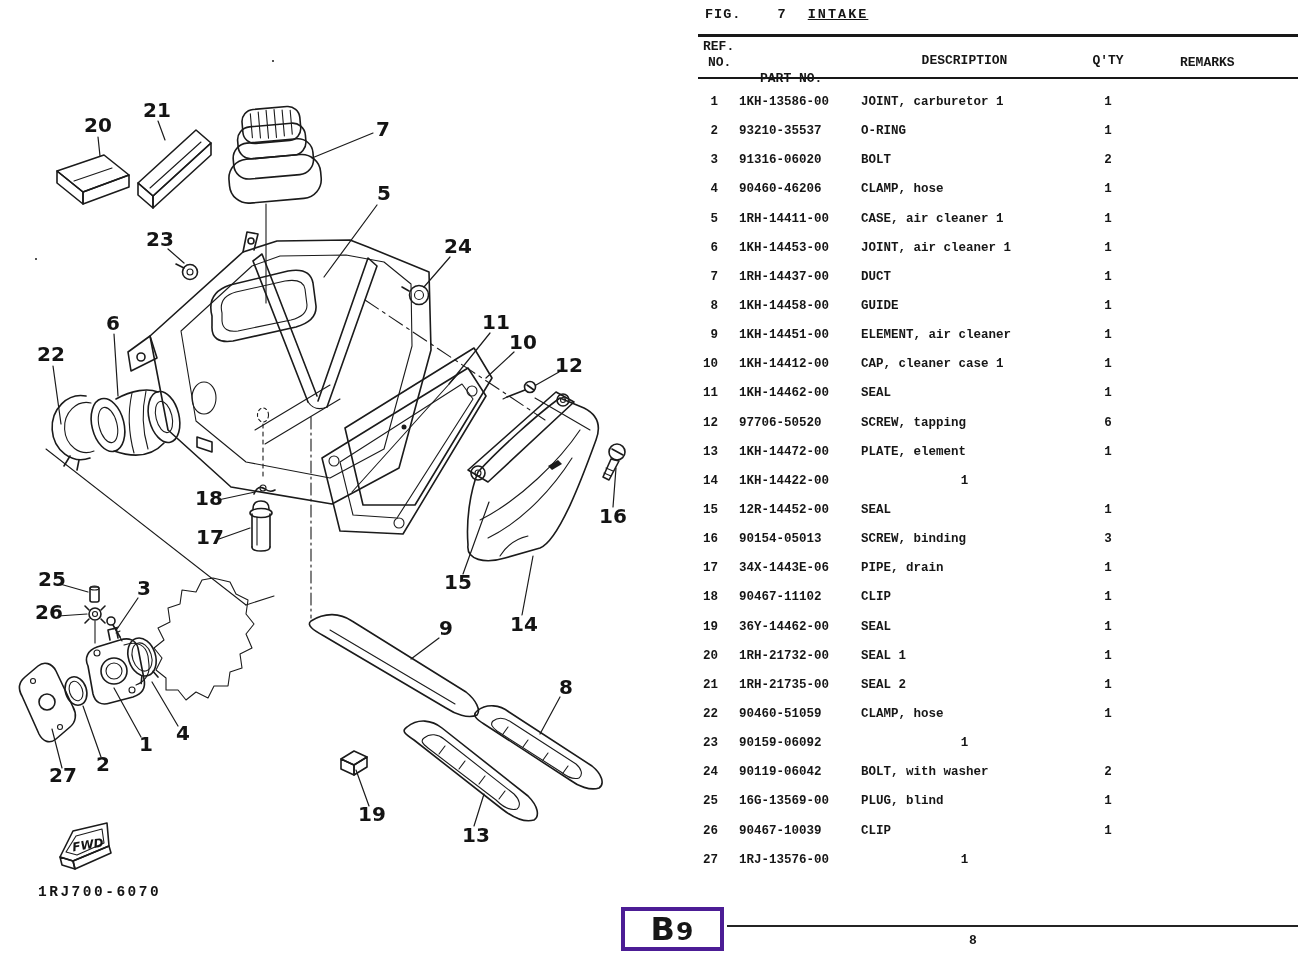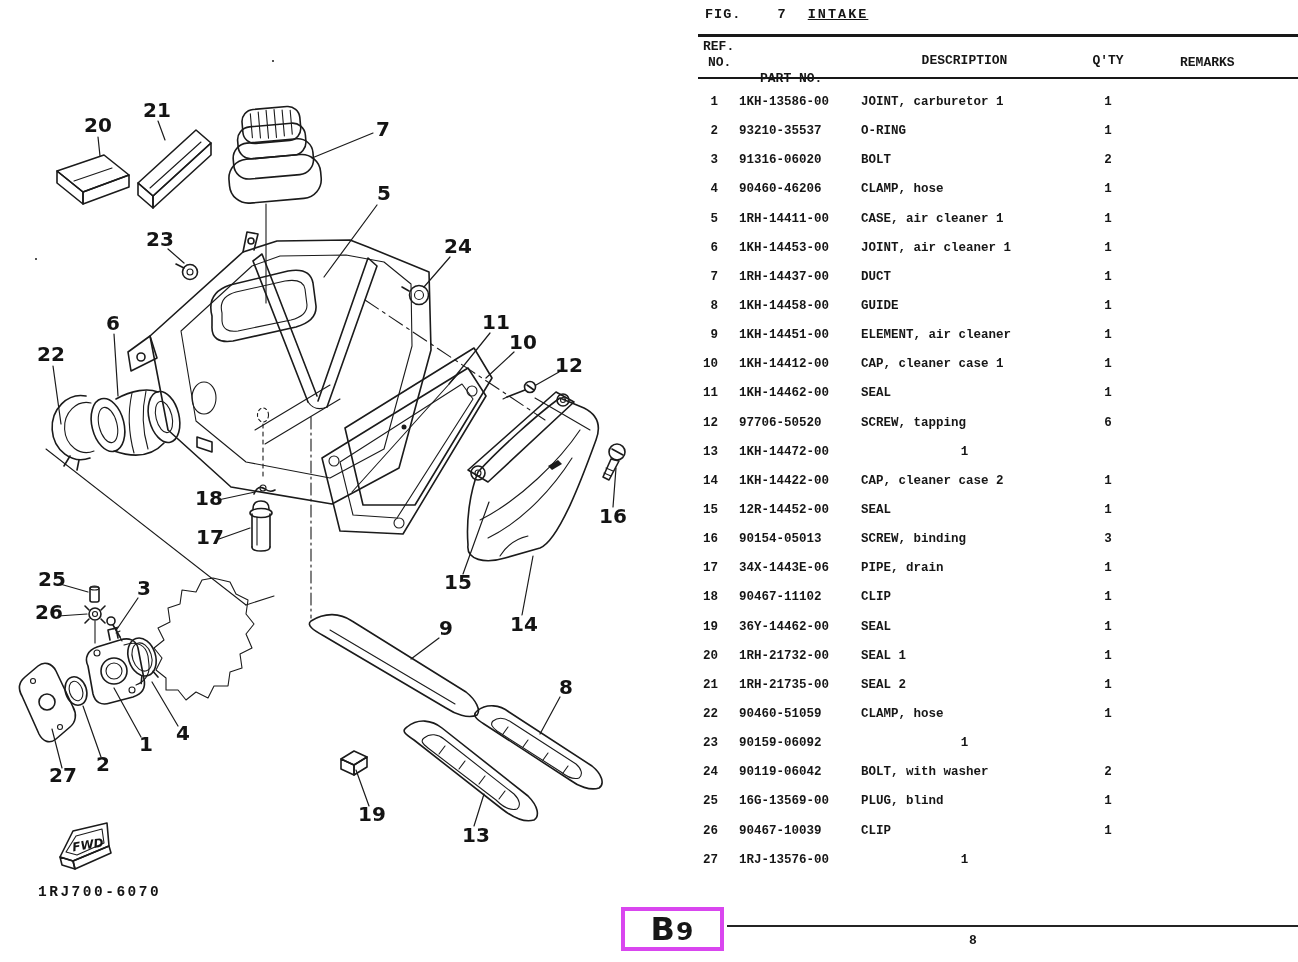--- a/index.html
+++ b/index.html
@@ -47,21 +47,21 @@
   .trow {
     display:grid; grid-template-columns:41px 122px 207px 80px 1fr;
     height:29.15px; line-height:29.15px; font-size:12.5px; white-space:nowrap;
   }
   .c.ref { text-align:right; padding-right:21px; }
   .c.qty { text-align:center; }
   .c.rem { padding-left:30px; }
   
   .badge {
     position:absolute; left:621px; top:907px; width:95px; height:36px;
-    border:4px solid #d946ef; text-align:center; line-height:37px;
+    border:4px solid #4c1d95; text-align:center; line-height:37px;
     font-family:"DejaVu Sans", sans-serif; font-weight:700; font-size:25px; letter-spacing:1px;
   }
   .badge::first-letter { font-size:32px; }
   .footer-line { position:absolute; left:727px; top:925px; width:571px; height:2px; background:#242424; }
   .page-num { position:absolute; left:969px; top:933px; font-size:13px; font-weight:700; }
 </style>
 </head>
 <body>
 
 <svg class="diagram" width="698" height="962" viewBox="0 0 698 962" xmlns="http://www.w3.org/2000/svg">
@@ -450,27 +450,27 @@
       <div class="trow">
     <span class="c ref">12</span>
     <span class="c part">97706-50520</span>
     <span class="c desc">SCREW, tapping</span>
     <span class="c qty">6</span>
     <span class="c rem"></span>
   </div>
       <div class="trow">
     <span class="c ref">13</span>
     <span class="c part">1KH-14472-00</span>
+    <span class="c desc">PLATE, element</span>
     <span class="c qty">1</span>
     <span class="c rem"></span>
   </div>
       <div class="trow">
     <span class="c ref">14</span>
     <span class="c part">1KH-14422-00</span>
-    <span class="c desc">CAP, cleaner case 2</span>
     <span class="c qty">1</span>
     <span class="c rem"></span>
   </div>
       <div class="trow">
     <span class="c ref">15</span>
     <span class="c part">12R-14452-00</span>
     <span class="c desc">SEAL</span>
     <span class="c qty">1</span>
     <span class="c rem"></span>
   </div>

